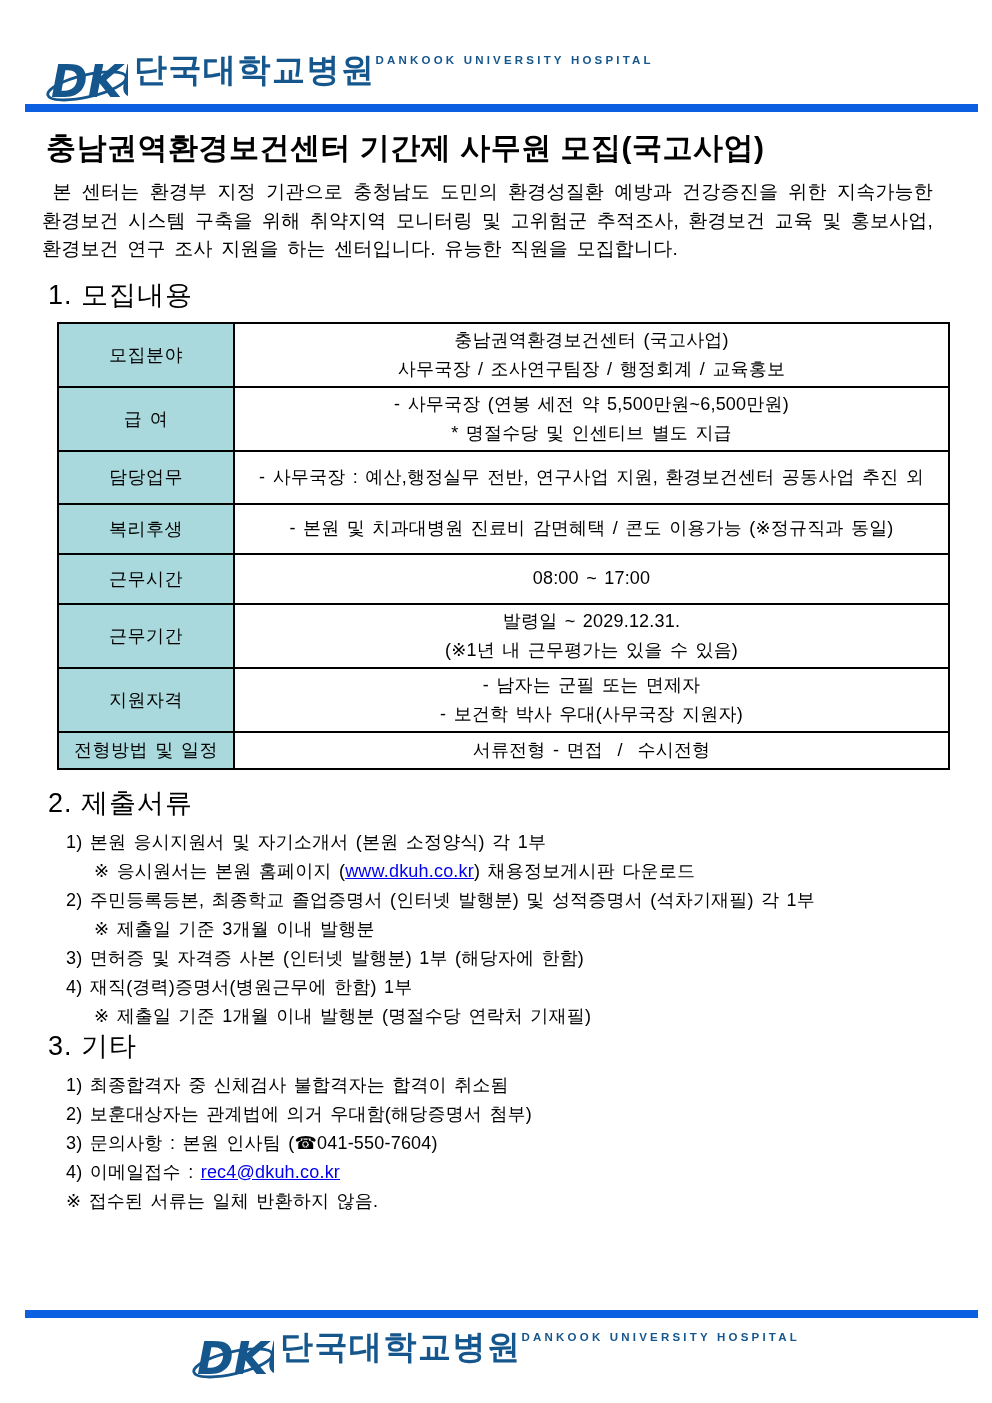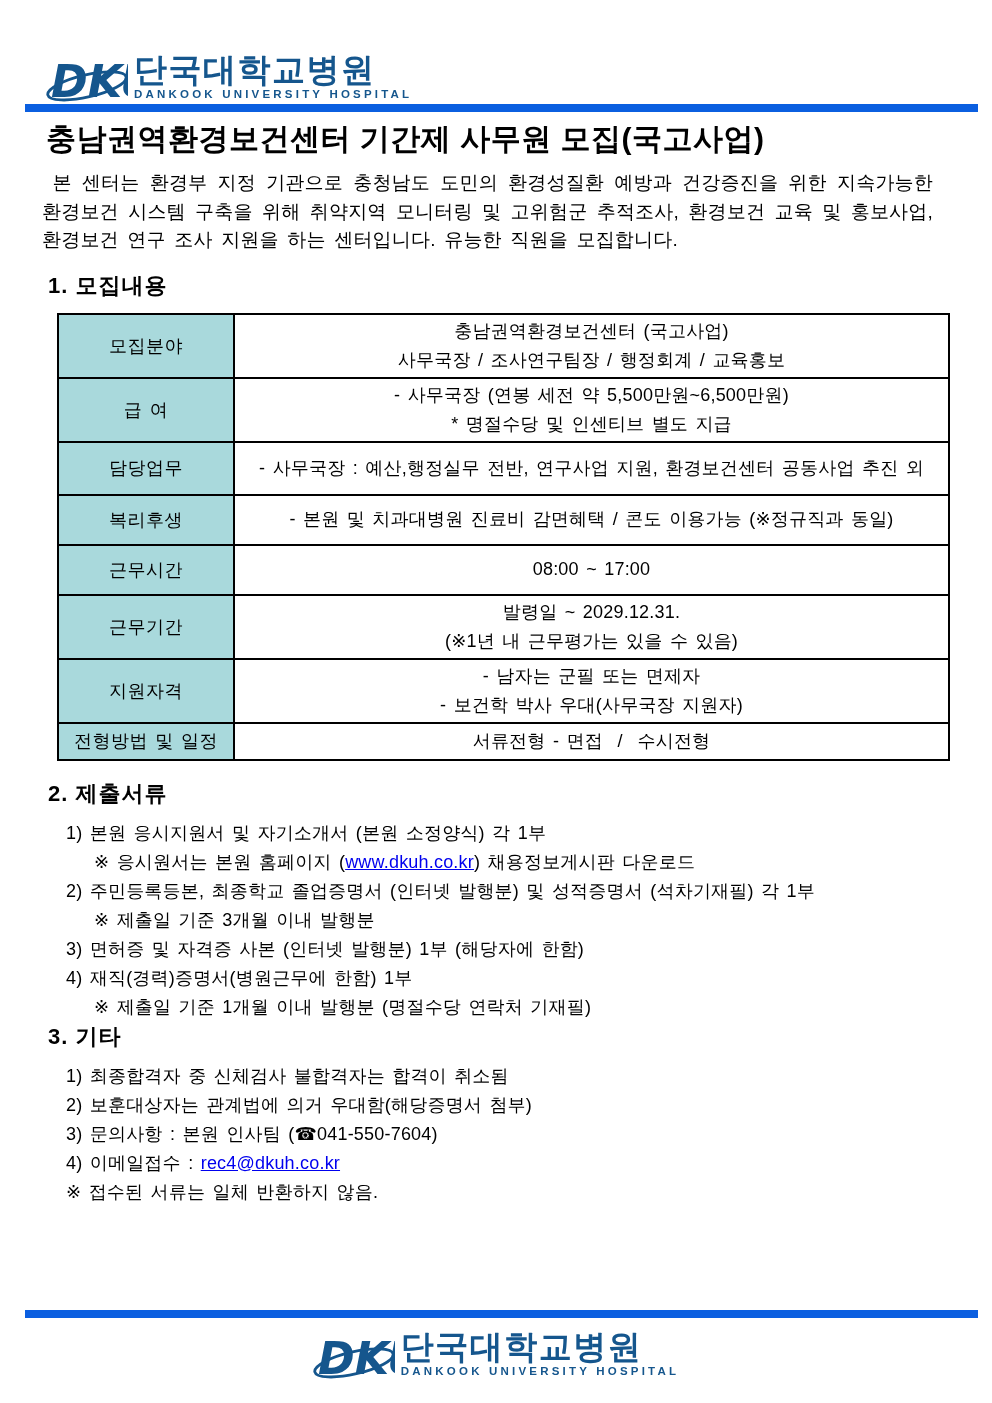--- a/index.html
+++ b/index.html
@@ -4,41 +4,41 @@
 <style>
   html,body { margin:0; padding:0; background:#fff; }
   .page {
     position:relative; width:992px; height:1403px; background:#fff; overflow:hidden;
     font-family:"Liberation Sans","DejaVu Sans",sans-serif; color:#000;
   }
 
   
   .logo { display:flex; align-items:flex-start; gap:6px; }
   .logo-mark { flex:0 0 auto; }
-  .logo-texts { display:flex; flex-direction:column; }
+  .logo-texts { display:flex; flex-direction:row; }
   .logo-kr { font-size:33px; font-weight:bold; color:#15568d; letter-spacing:1.5px; line-height:34px; white-space:nowrap; }
   .logo-en { font-size:11.5px; font-weight:bold; color:#15568d; letter-spacing:3.2px; line-height:13px; margin-top:1px; white-space:nowrap; }
 
   .header-logo { position:absolute; left:46px; top:53px; }
   .bar { position:absolute; left:25px; width:953px; height:8px; background:#0b5fe0; }
   .bar-top { top:104px; }
   .bar-bottom { top:1310px; }
   .footer-logo { position:absolute; top:1330px; left:0; width:100%; display:flex; justify-content:center; }
 
   
-  .content { position:absolute; top:3px; left:0; right:0; padding:116px 59px 0 42px; }
+  .content { position:absolute; top:12px; left:0; right:0; padding:116px 59px 0 42px; }
 
   .doc-title { margin:0 0 10px 4px; font-size:30px; font-weight:bold; letter-spacing:0.5px; line-height:40px; }
 
   .intro {
     margin:0 0 16px 0; font-size:19px; line-height:28.5px;
     text-align:justify; word-spacing:0.16em; text-indent:0.55em; letter-spacing:0.2px;
   }
 
-  .sec-heading { margin:0 0 10px 6px; font-size:22px; font-weight:bold; letter-spacing:1px; line-height:30px; }
+  .sec-heading { margin:0 0 10px 6px; font-size:27px; font-weight:normal; letter-spacing:1px; line-height:30px; }
   .sec-heading.s2 { margin-top:18px; }
   .sec-heading.s3 { }
 
   
   table.recruit { border-collapse:collapse; margin:12px 0 0 15px; width:893px; table-layout:fixed; }
   table.recruit th, table.recruit td { border:2px solid #000; padding:2px 8px; }
   th.cell-label {
     width:158px; background:#a9d9dc; font-weight:normal; font-size:18px;
     text-align:center; letter-spacing:0.5px; word-spacing:0.1em;
   }

